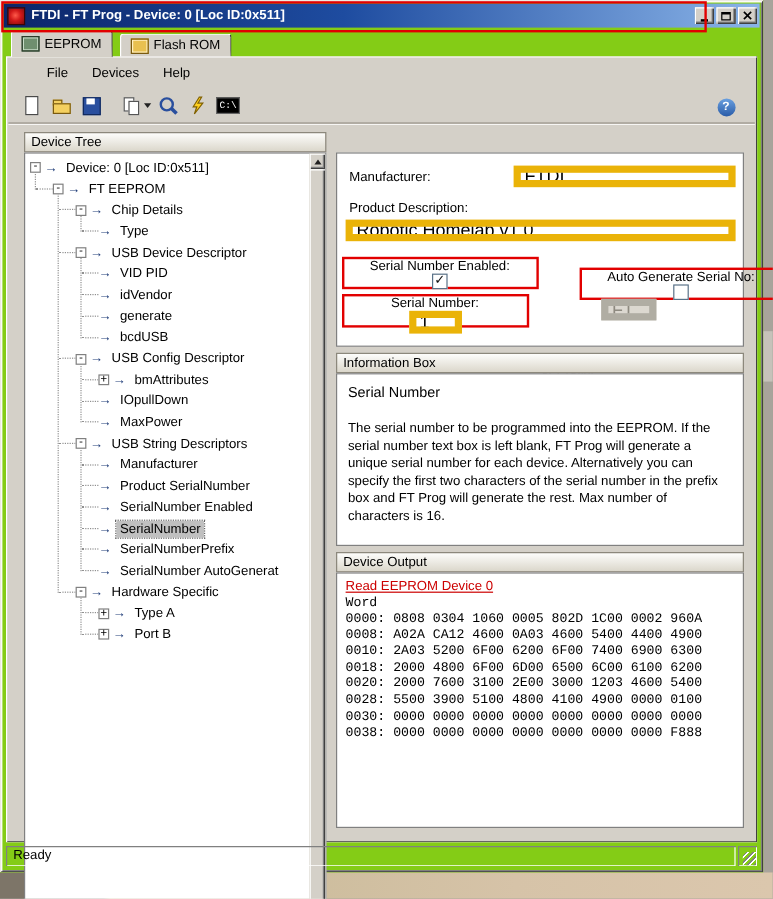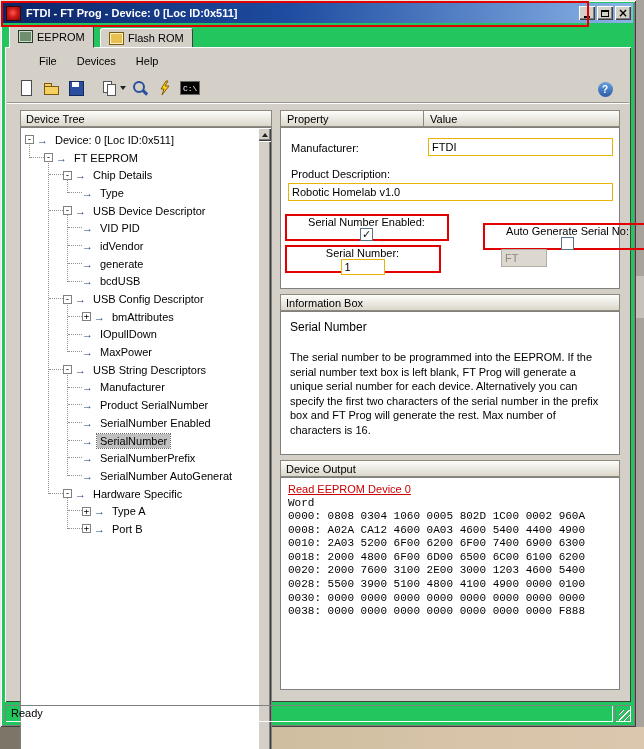--- a/index.html
+++ b/index.html
@@ -9,21 +9,21 @@
     font-family:"Liberation Sans","DejaVu Sans",sans-serif;
     font-size:11px;color:#000;
     -webkit-font-smoothing:none;
   }
   
   .right-strip{position:absolute;left:636px;top:0;width:8px;height:727px;background:#a8a49c;}
   .right-strip .blk{position:absolute;left:0;top:276px;width:8px;height:42px;background:#c6c2ba;}
   .bottom-strip{position:absolute;left:0;top:727px;width:644px;height:22px;
     background:linear-gradient(90deg,#7d7568 0px,#7d7568 86px,#e6d193 92px,#d9c89e 110px,#cdbd9d 240px,#d6c3a8 430px,#dbc7ad 644px);}
   
-  .window{position:absolute;left:0;top:0;width:636px;height:727px;background:#22c55e;
+  .window{position:absolute;left:0;top:0;width:636px;height:727px;background:#84cc16;
     box-shadow:inset 1px 1px 0 #ece9e2, inset -1px -1px 0 #404040, inset 2px 2px 0 #fff, inset -2px -2px 0 #808080;}
   .win-inner{position:absolute;left:3px;top:3px;right:3px;bottom:3px;}
   .titlebar{position:absolute;left:0;top:0;right:0;height:20px;
     background:linear-gradient(90deg,#0b2569 0%,#1e4ca0 45%,#8ab4e8 100%);
     display:flex;align-items:center;padding:0 2px;}
   .app-icon{width:13px;height:13px;flex:none;margin-left:1px;border:1px solid #3a0505;
     background:radial-gradient(circle at 45% 45%,#ff5a4a 0%,#d01818 45%,#7a0c0c 100%);}
   .title-text{color:#fff;font-weight:bold;margin-left:5px;flex:1;white-space:nowrap;overflow:hidden;}
   .tb{width:16px;height:14px;flex:none;margin-left:2px;background:#d4d0c8;
     box-shadow:inset 1px 1px 0 #fff, inset -1px -1px 0 #404040, inset -2px -2px 0 #808080;
@@ -100,22 +100,22 @@
   .corner{position:absolute;right:0;bottom:0;width:13px;height:13px;background:#d4d0c8;}
   
   .right-panel{position:absolute;left:275px;top:63px;width:340px;height:580px;}
   .prop-header{position:absolute;left:0;right:0;top:0;height:17px;display:flex;}
   .hdr-cell{box-sizing:border-box;background:linear-gradient(#fdfdfb,#dbd7cb);border:1px solid #8c887c;
     display:flex;align-items:center;padding-left:6px;}
   .hdr-cell.c1{width:144px;}
   .hdr-cell.c2{flex:1;margin-left:-1px;}
   .prop-body{position:absolute;left:0;right:0;top:17px;height:162px;background:#fff;border:1px solid #808080;box-sizing:border-box;}
   .plabel{position:absolute;white-space:nowrap;}
-  .textbox{position:absolute;box-sizing:border-box;border:1px solid #eab308;background:#fff;
-    font-family:"Liberation Sans",sans-serif;font-size:11px;padding:1px 3px;color:#000;}
+  .textbox{position:absolute;box-sizing:border-box;border:6px solid #eab308;background:#fff;
+    font-family:"Liberation Sans",sans-serif;font-size:15px;padding:1px 3px;color:#000;}
   .textbox.disabled{background:#dcd8d0;color:#8e8a80;border-color:#b0ada3;}
   .red-box{position:absolute;box-sizing:border-box;border:2px solid #e20000;display:flex;align-items:center;
     justify-content:space-between;padding:0 5px 0 4px;flex-direction:column;}
   .red-box .textbox{position:static;}
   .plabel-s{white-space:nowrap;}
   .checkbox{width:13px;height:13px;box-sizing:border-box;background:#fff;border:1px solid #5a7288;flex:none;
     font-size:11px;line-height:11px;font-weight:bold;text-align:center;color:#111;}
   .info-body{position:absolute;left:0;right:0;top:201px;height:144px;background:#fff;border:1px solid #808080;
     box-sizing:border-box;padding:6px 9px;overflow:hidden;}
   .info-title{font-size:12px;margin:2px 0 16px 0;}
@@ -360,24 +360,20 @@
             <span class="sb-thumb" style="left:13px;right:13px;top:0;height:13px;"></span>
             <span class="sb-btn" style="right:0;top:0;">
                 <span class="tri tri-right"></span>
               </span>
           </div>
           <div class="corner"></div>
         </div>
       </div>
 
       <div class="right-panel">
-        <div class="prop-header">
-          <div class="hdr-cell c1">Property</div>
-          <div class="hdr-cell c2">Value</div>
-        </div>
 
         <div class="prop-body">
           <span class="plabel" style="left:10px;top:14px;">Manufacturer:</span>
           <input class="textbox" style="left: 147px; top: 10px; width: 185px; height: 18px;" value="FTDI">
           <span class="plabel" style="left:10px;top:40px;">Product Description:</span>
           <input class="textbox" style="left: 7px; top: 55px; width: 325px; height: 18px;" value="Robotic Homelab v1.0">
 
           <div class="red-box" style="left:4px;top:86px;width:164px;height:27px;">
             <span class="plabel-s">Serial Number Enabled:</span>
             <span class="checkbox checked">✓</span>

